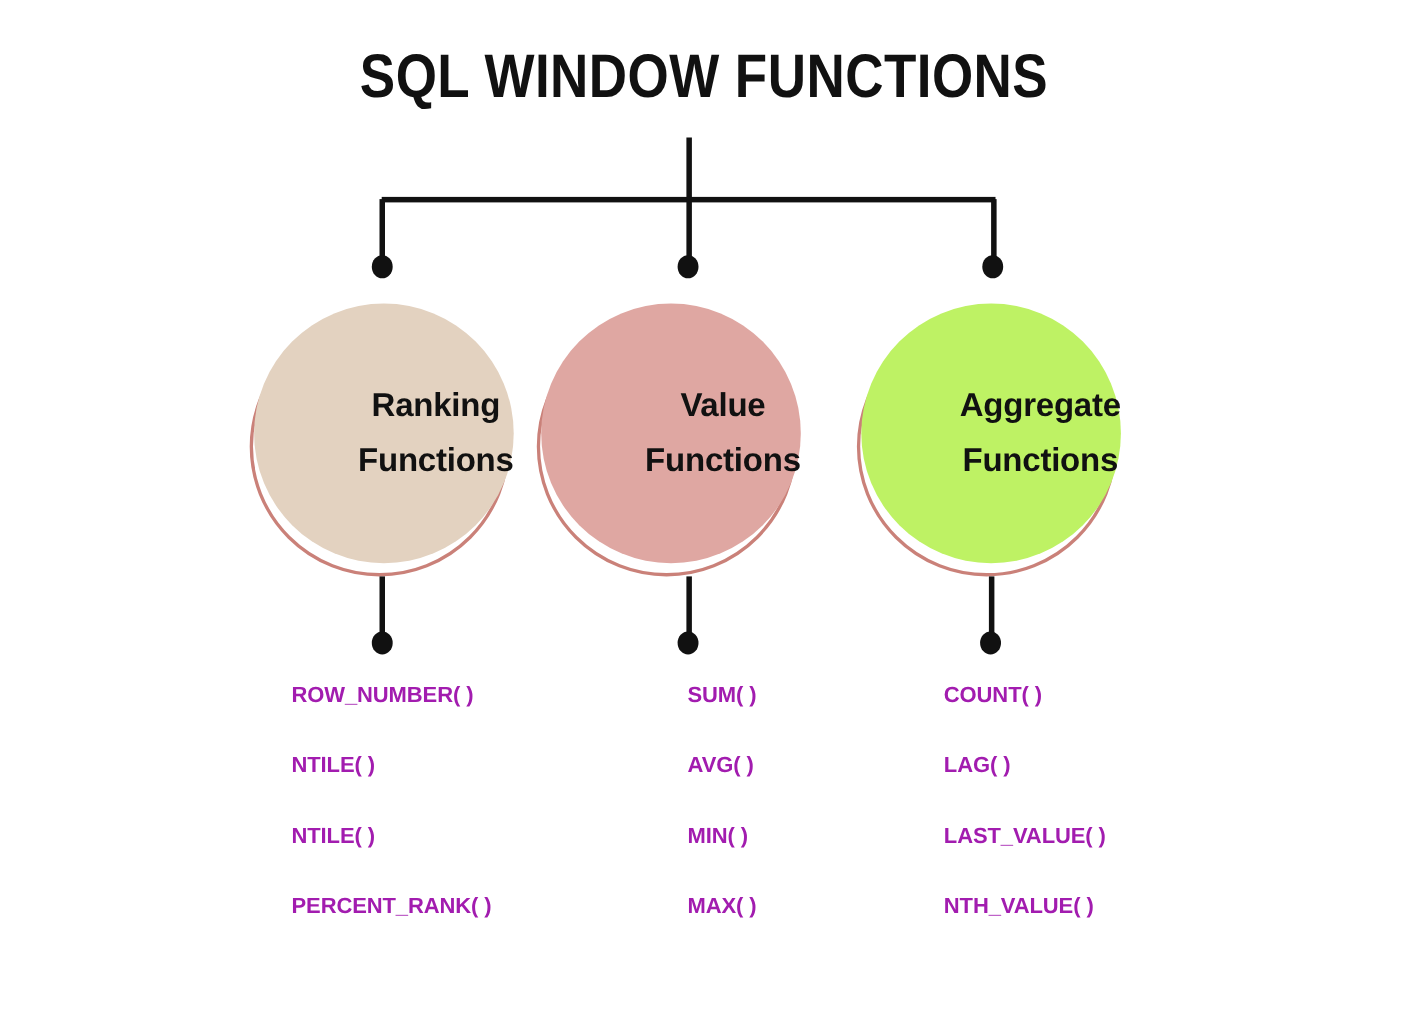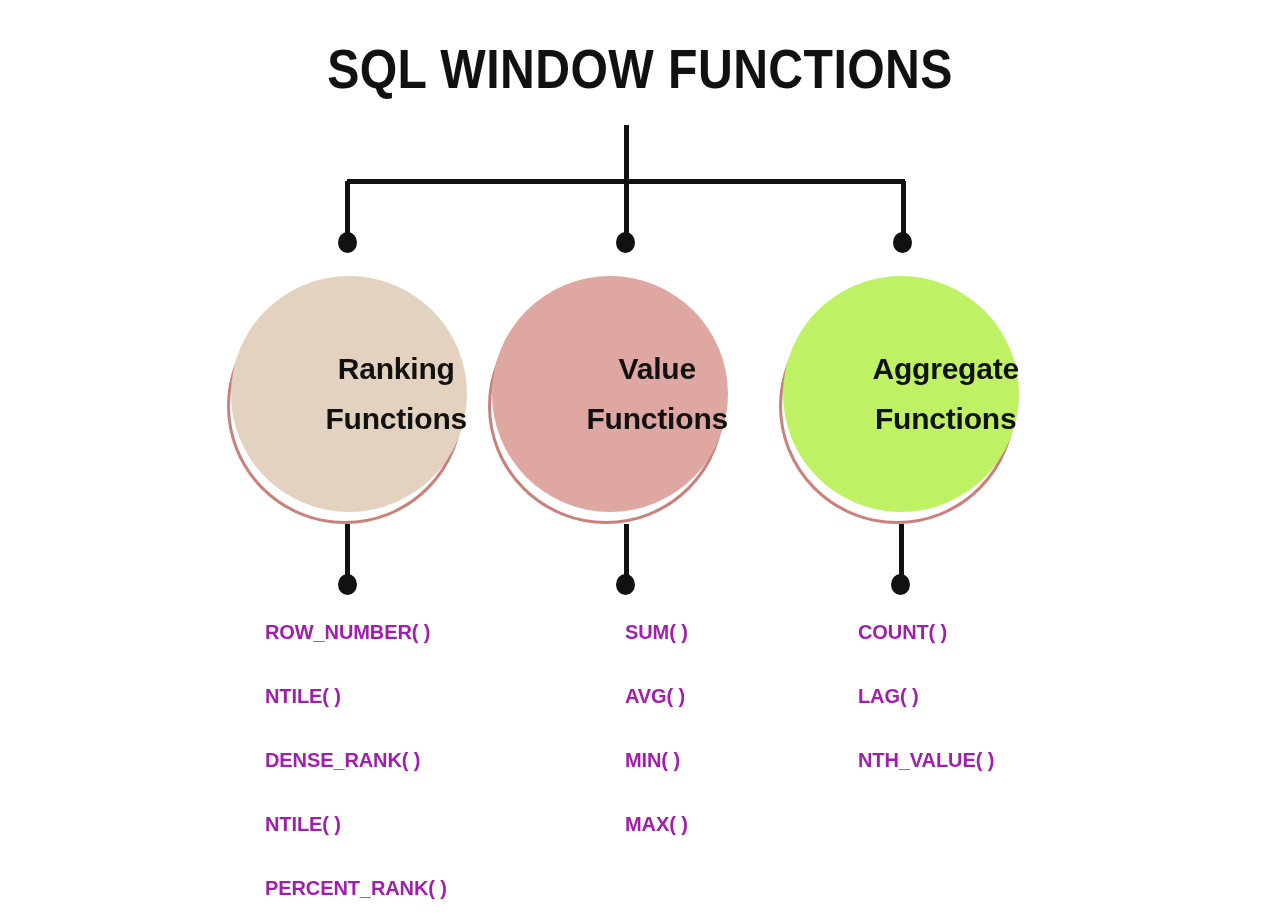--- a/index.html
+++ b/index.html
@@ -180,29 +180,29 @@
   <div class="conn drop2-mid"></div>
   <div class="conn drop2-right"></div>
 
   <div class="node-dot dot-bot-left"></div>
   <div class="node-dot dot-bot-mid"></div>
   <div class="node-dot dot-bot-right"></div>
 
   <div class="fn-column col-1">
       <div class="fn-item">ROW_NUMBER( )</div>
       <div class="fn-item">NTILE( )</div>
-      <div class="fn-item">DENSE_RANK( )</div>
       <div class="fn-item">NTILE( )</div>
       <div class="fn-item">PERCENT_RANK( )</div>
     </div>
   <div class="fn-column col-2">
       <div class="fn-item">SUM( )</div>
       <div class="fn-item">AVG( )</div>
       <div class="fn-item">MIN( )</div>
       <div class="fn-item">MAX( )</div>
     </div>
   <div class="fn-column col-3">
       <div class="fn-item">COUNT( )</div>
       <div class="fn-item">LAG( )</div>
+      <div class="fn-item">LAST_VALUE( )</div>
       <div class="fn-item">NTH_VALUE( )</div>
     </div>
 
 </div>
 
 </body></html>

